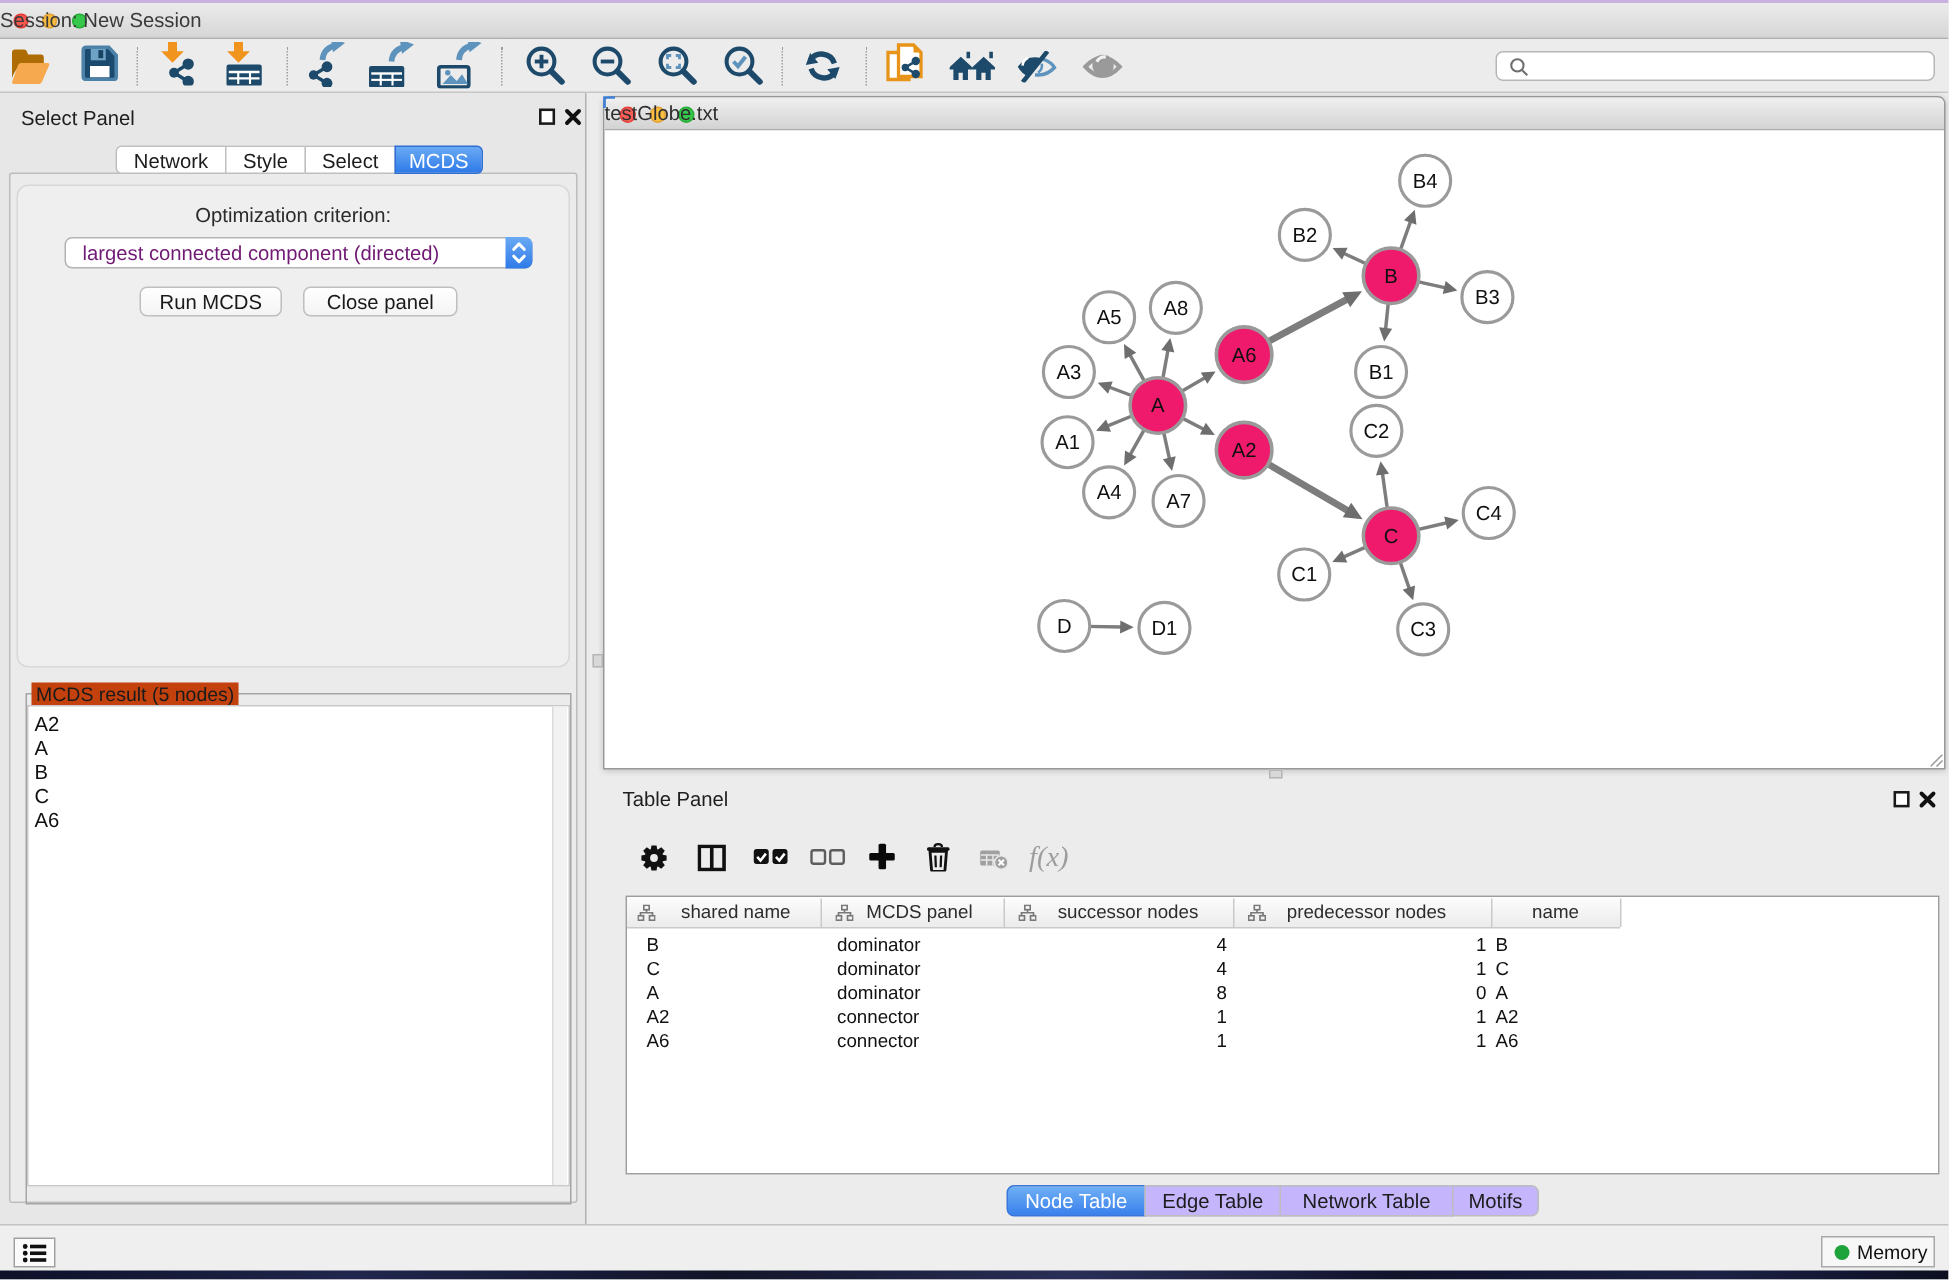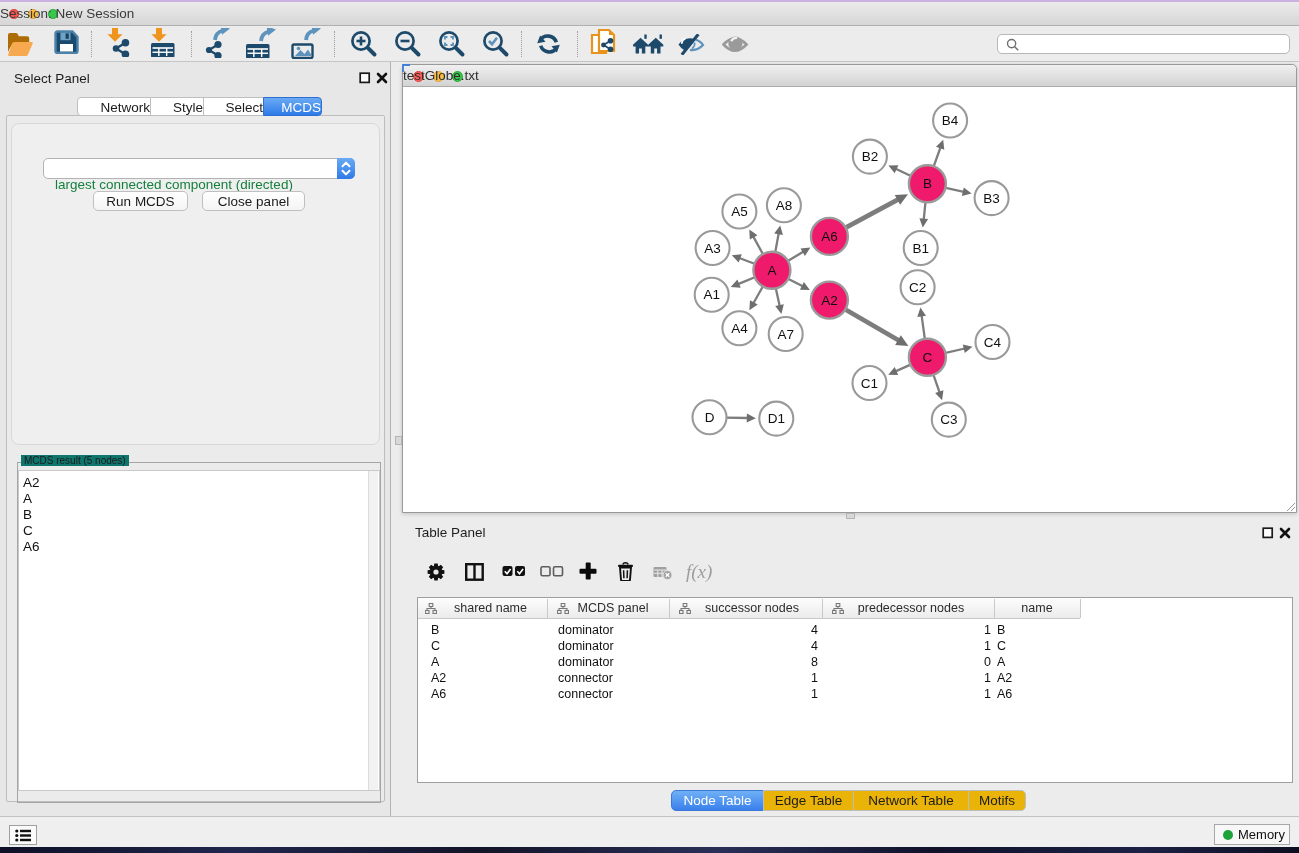--- a/index.html
+++ b/index.html
@@ -2,23 +2,23 @@
 <html><head>
 <meta charset="utf-8">
 <title>Session: New Session</title>
 <style>
 *{margin:0;padding:0;box-sizing:border-box}
 html,body{width:1299px;height:853px;overflow:hidden}
 body{position:relative;background:#ececec;font-family:"Liberation Sans",sans-serif;-webkit-font-smoothing:antialiased}
 .abs{position:absolute}
 .tl{position:absolute;border-radius:50%}
 .sep{position:absolute;top:31px;height:26px;width:0;border-left:1.6px dotted #9d9d9d}
-.tabw{position:absolute;top:35px;height:19px;background:#fff;border:1px solid #bfbfbf;font-size:13.5px;color:#1c1c1c;text-align:right;line-height:19px}
+.tabw{position:absolute;top:35px;height:19px;background:#fff;border:1px solid #bfbfbf;font-size:13.5px;color:#1c1c1c;text-align:center;line-height:19px}
 .btn{position:absolute;background:linear-gradient(#ffffff,#f4f4f4);border:1px solid #bfbfbf;border-radius:5px;font-size:13.5px;color:#1a1a1a;text-align:center}
-.btab{position:absolute;top:271px;height:21px;background:#eab308;border:1px solid #bdbdbd;font-size:13.5px;color:#1c1c1c;text-align:center;line-height:20px}
+.btab{position:absolute;top:271px;height:21px;background:#c4b5fd;border:1px solid #bdbdbd;font-size:13.5px;color:#1c1c1c;text-align:center;line-height:20px}
 .hcell{position:absolute;top:0;height:21px;font-size:12.5px;color:#2c2c2c;text-align:center;line-height:21px}
 .hsep{position:absolute;top:1px;height:19px;width:1px;background:#c9c9c9}
 .cell{position:absolute;font-size:12.5px;color:#111;line-height:16px;white-space:nowrap}
 </style>
 </head>
 <body>
 
 <div class="abs" style="left:0;top:0;width:1299px;height:2px;background:#c9b2e0"></div>
 
 <div class="abs" style="left:0;top:2px;width:1299px;height:24px;background:linear-gradient(#ebebeb,#d6d6d6);border-bottom:1px solid #b0b0b0">
@@ -160,35 +160,36 @@
       <path d="M2,2 L10,10 M10,2 L2,10" stroke="#111" stroke-width="2.6" stroke-linecap="round"></path>
     </svg>
 
   <div class="abs" style="left:6px;top:53px;width:379px;height:687px;background:#ebebeb;border:1px solid #bdbdbd;border-radius:2px"></div>
   <div class="abs" style="left:11px;top:61px;width:369px;height:322px;background:#efefef;border:1px solid #d8d8d8;border-radius:8px"></div>
 
   <div class="tabw" style="left:77px;width:74px;border-radius:4px 0 0 4px">Network</div>
   <div class="tabw" style="left:150px;width:54px">Style</div>
   <div class="tabw" style="left:203px;width:61px">Select</div>
   <div class="tabw" style="left:263px;width:59px;background:linear-gradient(#6aaaf4,#2e7ae8);border-color:#2e6fd4;color:#fff;border-radius:0 4px 4px 0">MCDS</div>
+  <div class="abs" style="left:0;width:391px;top:74px;text-align:center;font-size:13.5px;color:#2b2b2b">Optimization criterion:</div>
 
   <div class="abs" style="left:43px;top:96px;width:312px;height:21px;background:#fff;border:1px solid #b3b3b3;border-radius:5px">
-    <div class="abs" style="left:11px;top:18px;font-size:13.5px;color:#15803d">largest connected component (directed)</div>
+    <div class="abs" style="left:11px;top:2px;font-size:13.5px;color:#701a75">largest connected component (directed)</div>
     <div class="abs" style="right:-1px;top:-1px;width:18px;height:21px;background:linear-gradient(#6aaaf4,#2e7ae8);border-radius:0 5px 5px 0">
       <svg width="18" height="21" viewBox="0 0 18 21">
           <path d="M5.5,8.2 L9,4.6 L12.5,8.2" fill="none" stroke="#fff" stroke-width="2" stroke-linecap="round" stroke-linejoin="round"></path>
           <path d="M5.5,12.8 L9,16.4 L12.5,12.8" fill="none" stroke="#fff" stroke-width="2" stroke-linecap="round" stroke-linejoin="round"></path>
         </svg>
     </div>
   </div>
   <div class="btn" style="left:93px;top:129px;width:95px;height:20px;line-height:19px">Run MCDS</div>
   <div class="btn" style="left:202px;top:129px;width:103px;height:20px;line-height:19px">Close panel</div>
 
   <div class="abs" style="left:17px;top:400px;width:364px;height:341px;border:1px solid #a5a5a5"></div>
-  <div class="abs" style="left:21px;top:393px;background:#0f766e;padding:0 3px;font-size:10px;color:#1b1b1b">MCDS result (5 nodes)</div>
+  <div class="abs" style="left:21px;top:393px;background:#c2410c;padding:0 3px;font-size:13px;color:#1b1b1b">MCDS result (5 nodes)</div>
   <div class="abs" style="left:18px;top:408px;width:362px;height:321px;background:#fff;border:1px solid #c9c9c9">
     <div class="abs" style="left:4px;top:4px;font-size:13.5px;color:#111;line-height:16px">A2<br>A<br>B<br>C<br>A6</div>
     <div class="abs" style="right:1px;top:0;width:10px;height:319px;background:#f2f2f2;border-left:1px solid #dcdcdc"></div>
   </div>
 </div>
 
 <div class="abs" id="netwin" style="left:402px;top:64px;width:895px;height:449px;background:#fff;border:1px solid #999;border-radius:5px 5px 0 0;box-shadow:0 1px 4px rgba(0,0,0,0.18)">
   <div class="abs" style="left:0;top:0;width:893px;height:22px;background:linear-gradient(#f0f0f0,#d3d3d3);border-bottom:1px solid #ababab;border-radius:5px 5px 0 0">
     <div class="tl" style="left:10px;top:5.5px;width:11px;height:11px;background:#fb5d57;border:0.5px solid #e1423c"></div>
     <div class="tl" style="left:29.5px;top:5.5px;width:11px;height:11px;background:#fcbe41;border:0.5px solid #e0a036"></div>

